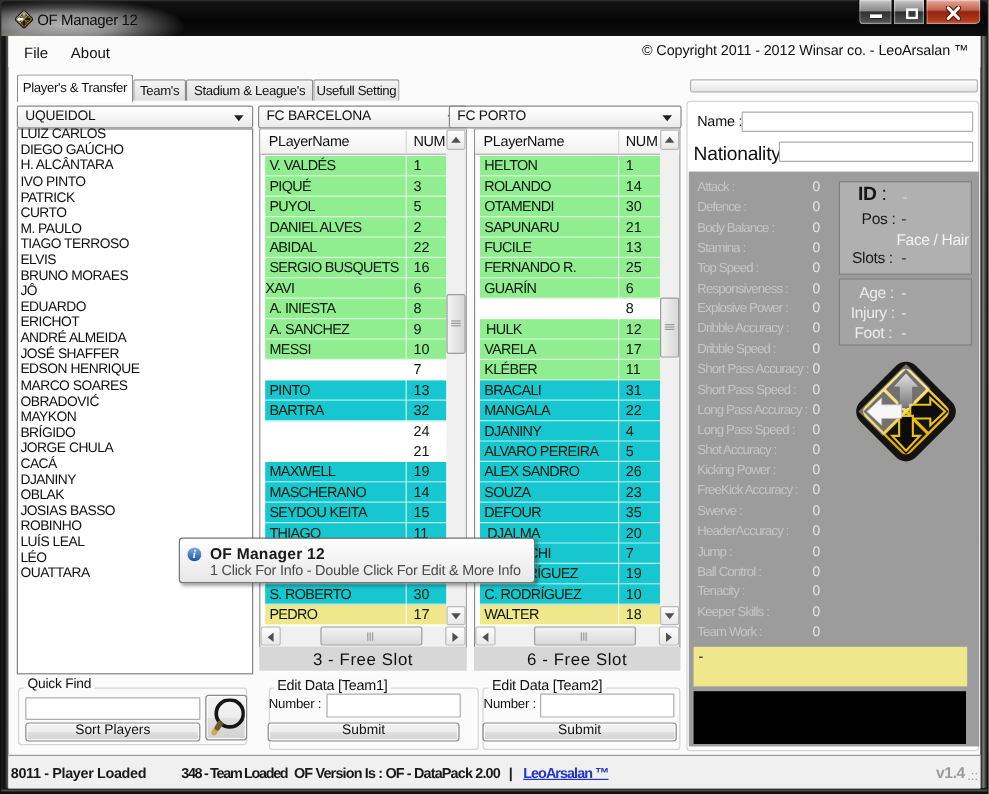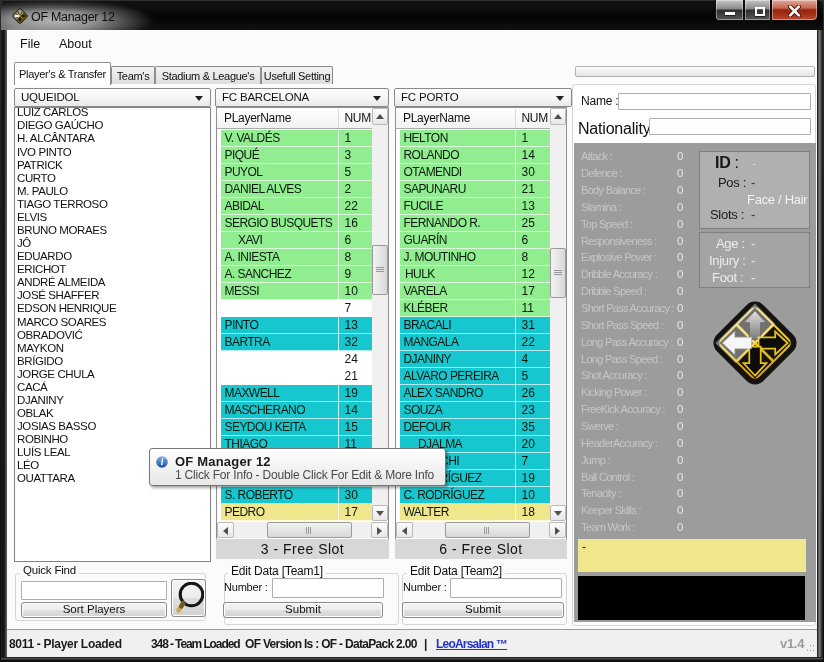--- a/index.html
+++ b/index.html
@@ -81,28 +81,29 @@
 <path d="M2.2 1.6 L10.8 10.4 M10.8 1.6 L2.2 10.4" stroke="#5a1008" stroke-width="4.4" stroke-linecap="round"></path>
 <path d="M2.2 1.6 L10.8 10.4 M10.8 1.6 L2.2 10.4" stroke="#ffffff" stroke-width="2.6" stroke-linecap="round"></path>
 </svg>
 <div class="a" style="left:1px;top:30px;width:6px;height:627px;background:linear-gradient(to right,#1f1f1f,#0f0f0f 50%,#474747 78%,#606060)"></div>
 <div class="a" style="left:817px;top:30px;width:6px;height:627px;background:linear-gradient(to right,#0c0c0c,#7c7c7c 40%,#4a4a4a 65%,#222 90%,#0a0a0a)"></div>
 <div class="a" style="left:1px;top:657px;width:822px;height:4px;background:linear-gradient(#0a0a0a,#4f4f4f 40%,#1a1a1a 75%,#050505)"></div>
 <div class="client"></div>
 <div class="a" style="left:7px;top:30px;width:810px;height:26px;background:#fbfbfb"></div>
 <div class="lbl" style="left:20px;top:37px;font-size:12.5px">File</div>
 <div class="lbl" style="left:59px;top:37px;font-size:12.5px">About</div>
+<div class="lbl" style="left:535px;top:35px;font-size:12px;letter-spacing:-0.1px">© Copyright 2011 - 2012 Winsar co. - LeoArsalan ™</div>
 <div class="tab" style="left:14px;top:62px;width:97px;height:23px;background:#fff;line-height:23px;z-index:2">Player's &amp; Transfer</div>
 <div class="tab" style="left:111px;top:66px;width:44px;height:18px;background:linear-gradient(#f4f4f4,#dedede);line-height:18px">Team's</div>
 <div class="tab" style="left:155px;top:66px;width:106px;height:18px;background:linear-gradient(#f4f4f4,#dedede);line-height:18px">Stadium &amp; League's</div>
 <div class="tab" style="left:261px;top:66px;width:72px;height:18px;background:linear-gradient(#f4f4f4,#dedede);line-height:18px">Usefull Setting</div>
 <div class="a" style="left:575px;top:66px;width:240px;height:11px;border:1px solid #b2b2b2;border-radius:2px;background:linear-gradient(#fdfdfd,#e4e4e4)"></div>
 <div class="combo" style="left:14px;top:88px;width:197px">UQUEIDOL<div class="carr"></div></div>
 <div class="combo" style="left:215px;top:88px;width:174px">FC BARCELONA<div class="carr"></div></div>
-<div class="combo" style="left:394px;top:88px;width:178px">FC PORTO<div class="carr"></div></div>
+<div class="combo" style="left:374px;top:88px;width:194px">FC PORTO<div class="carr"></div></div>
 <div class="a" style="left:14px;top:107px;width:197px;height:455px;background:#fff;border:1px solid #828282"></div>
 <div class="a" style="left:17px;top:106.3px;width:190px;font-size:11.5px;color:#111;letter-spacing:-0.4px">
       <div style="height:13.08px;line-height:13.3px">LUIZ CARLOS</div>
       <div style="height:13.08px;line-height:13.3px">DIEGO GAÚCHO</div>
       <div style="height:13.08px;line-height:13.3px">H. ALCÂNTARA</div>
       <div style="height:13.08px;line-height:13.3px">IVO PINTO</div>
       <div style="height:13.08px;line-height:13.3px">PATRICK</div>
       <div style="height:13.08px;line-height:13.3px">CURTO</div>
       <div style="height:13.08px;line-height:13.3px">M. PAULO</div>
       <div style="height:13.08px;line-height:13.3px">TIAGO TERROSO</div>
@@ -138,21 +139,21 @@
     <div class="row rsep" style="left:221px;top:147.40px;width:151px;height:17.00px;background:#90ee90;line-height:17.00px;padding-left:3.5px">PIQUÉ</div>
     <div class="row" style="left:344.5px;top:147.40px;line-height:17.00px;letter-spacing:0">3</div>
     <div class="row rsep" style="left:221px;top:164.40px;width:151px;height:17.00px;background:#90ee90;line-height:17.00px;padding-left:3.5px">PUYOL</div>
     <div class="row" style="left:344.5px;top:164.40px;line-height:17.00px;letter-spacing:0">5</div>
     <div class="row rsep" style="left:221px;top:181.40px;width:151px;height:17.00px;background:#90ee90;line-height:17.00px;padding-left:3.5px">DANIEL ALVES</div>
     <div class="row" style="left:344.5px;top:181.40px;line-height:17.00px;letter-spacing:0">2</div>
     <div class="row rsep" style="left:221px;top:198.40px;width:151px;height:17.00px;background:#90ee90;line-height:17.00px;padding-left:3.5px">ABIDAL</div>
     <div class="row" style="left:344.5px;top:198.40px;line-height:17.00px;letter-spacing:0">22</div>
     <div class="row rsep" style="left:221px;top:215.40px;width:151px;height:17.00px;background:#90ee90;line-height:17.00px;padding-left:3.5px">SERGIO BUSQUETS</div>
     <div class="row" style="left:344.5px;top:215.40px;line-height:17.00px;letter-spacing:0">16</div>
-    <div class="row rsep" style="left:221px;top:232.40px;width:151px;height:17.00px;background:#90ee90;line-height:17.00px;padding-left:17px">XAVI</div>
+    <div class="row rsep" style="left:221px;top:232.40px;width:151px;height:17.00px;background:#90ee90;line-height:17.00px;padding-left:0">XAVI</div>
     <div class="row" style="left:344.5px;top:232.40px;line-height:17.00px;letter-spacing:0">6</div>
     <div class="row rsep" style="left:221px;top:249.40px;width:151px;height:17.00px;background:#90ee90;line-height:17.00px;padding-left:3.5px">A. INIESTA</div>
     <div class="row" style="left:344.5px;top:249.40px;line-height:17.00px;letter-spacing:0">8</div>
     <div class="row rsep" style="left:221px;top:266.40px;width:151px;height:17.00px;background:#90ee90;line-height:17.00px;padding-left:3.5px">A. SANCHEZ</div>
     <div class="row" style="left:344.5px;top:266.40px;line-height:17.00px;letter-spacing:0">9</div>
     <div class="row rsep" style="left:221px;top:283.40px;width:151px;height:17.00px;background:#90ee90;line-height:17.00px;padding-left:3.5px">MESSI</div>
     <div class="row" style="left:344.5px;top:283.40px;line-height:17.00px;letter-spacing:0">10</div>
     <div class="row" style="left:344.5px;top:300.40px;line-height:17.00px;letter-spacing:0">7</div>
     <div class="row rsep" style="left:221px;top:317.40px;width:151px;height:17.00px;background:#17c7d0;line-height:17.00px;padding-left:3.5px">PINTO</div>
     <div class="row" style="left:344.5px;top:317.40px;line-height:17.00px;letter-spacing:0">13</div>
@@ -204,21 +205,20 @@
     <div class="row rsep" style="left:400px;top:164.40px;width:150px;height:17.00px;background:#90ee90;line-height:17.00px;padding-left:3.5px">OTAMENDI</div>
     <div class="row" style="left:521.5px;top:164.40px;line-height:17.00px;letter-spacing:0">30</div>
     <div class="row rsep" style="left:400px;top:181.40px;width:150px;height:17.00px;background:#90ee90;line-height:17.00px;padding-left:3.5px">SAPUNARU</div>
     <div class="row" style="left:521.5px;top:181.40px;line-height:17.00px;letter-spacing:0">21</div>
     <div class="row rsep" style="left:400px;top:198.40px;width:150px;height:17.00px;background:#90ee90;line-height:17.00px;padding-left:3.5px">FUCILE</div>
     <div class="row" style="left:521.5px;top:198.40px;line-height:17.00px;letter-spacing:0">13</div>
     <div class="row rsep" style="left:400px;top:215.40px;width:150px;height:17.00px;background:#90ee90;line-height:17.00px;padding-left:3.5px">FERNANDO R.</div>
     <div class="row" style="left:521.5px;top:215.40px;line-height:17.00px;letter-spacing:0">25</div>
     <div class="row rsep" style="left:400px;top:232.40px;width:150px;height:17.00px;background:#90ee90;line-height:17.00px;padding-left:3.5px">GUARÍN</div>
     <div class="row" style="left:521.5px;top:232.40px;line-height:17.00px;letter-spacing:0">6</div>
-    <div class="row rsep" style="left:400px;top:249.40px;width:150px;height:17.00px;background:#90ee90;line-height:17.00px;padding-left:3.5px">J. MOUTINHO</div>
     <div class="row" style="left:521.5px;top:249.40px;line-height:17.00px;letter-spacing:0">8</div>
     <div class="row rsep" style="left:400px;top:266.40px;width:150px;height:17.00px;background:#90ee90;line-height:17.00px;padding-left:5px">HULK</div>
     <div class="row" style="left:521.5px;top:266.40px;line-height:17.00px;letter-spacing:0">12</div>
     <div class="row rsep" style="left:400px;top:283.40px;width:150px;height:17.00px;background:#90ee90;line-height:17.00px;padding-left:3.5px">VARELA</div>
     <div class="row" style="left:521.5px;top:283.40px;line-height:17.00px;letter-spacing:0">17</div>
     <div class="row rsep" style="left:400px;top:300.40px;width:150px;height:17.00px;background:#90ee90;line-height:17.00px;padding-left:3.5px">KLÉBER</div>
     <div class="row" style="left:521.5px;top:300.40px;line-height:17.00px;letter-spacing:0">11</div>
     <div class="row rsep" style="left:400px;top:317.40px;width:150px;height:17.00px;background:#17c7d0;line-height:17.00px;padding-left:3.5px">BRACALI</div>
     <div class="row" style="left:521.5px;top:317.40px;line-height:17.00px;letter-spacing:0">31</div>
     <div class="row rsep" style="left:400px;top:334.40px;width:150px;height:17.00px;background:#17c7d0;line-height:17.00px;padding-left:3.5px">MANGALA</div>
@@ -226,21 +226,21 @@
     <div class="row rsep" style="left:400px;top:351.40px;width:150px;height:17.00px;background:#17c7d0;line-height:17.00px;padding-left:3.5px">DJANINY</div>
     <div class="row" style="left:521.5px;top:351.40px;line-height:17.00px;letter-spacing:0">4</div>
     <div class="row rsep" style="left:400px;top:368.40px;width:150px;height:17.00px;background:#17c7d0;line-height:17.00px;padding-left:3.5px">ALVARO PEREIRA</div>
     <div class="row" style="left:521.5px;top:368.40px;line-height:17.00px;letter-spacing:0">5</div>
     <div class="row rsep" style="left:400px;top:385.40px;width:150px;height:17.00px;background:#17c7d0;line-height:17.00px;padding-left:3.5px">ALEX SANDRO</div>
     <div class="row" style="left:521.5px;top:385.40px;line-height:17.00px;letter-spacing:0">26</div>
     <div class="row rsep" style="left:400px;top:402.40px;width:150px;height:17.00px;background:#17c7d0;line-height:17.00px;padding-left:3.5px">SOUZA</div>
     <div class="row" style="left:521.5px;top:402.40px;line-height:17.00px;letter-spacing:0">23</div>
     <div class="row rsep" style="left:400px;top:419.40px;width:150px;height:17.00px;background:#17c7d0;line-height:17.00px;padding-left:3.5px">DEFOUR</div>
     <div class="row" style="left:521.5px;top:419.40px;line-height:17.00px;letter-spacing:0">35</div>
-    <div class="row rsep" style="left:400px;top:436.40px;width:150px;height:17.00px;background:#17c7d0;line-height:17.00px;padding-left:18px">DJALMA</div>
+    <div class="row rsep" style="left:400px;top:436.40px;width:150px;height:17.00px;background:#17c7d0;line-height:17.00px;padding-left:6px">DJALMA</div>
     <div class="row" style="left:521.5px;top:436.40px;line-height:17.00px;letter-spacing:0">20</div>
     <div class="row rsep" style="left:400px;top:453.40px;width:150px;height:17.00px;background:#17c7d0;line-height:17.00px;padding-left:3.5px">BELUSCHI</div>
     <div class="row" style="left:521.5px;top:453.40px;line-height:17.00px;letter-spacing:0">7</div>
     <div class="row rsep" style="left:400px;top:470.40px;width:150px;height:17.00px;background:#17c7d0;line-height:17.00px;padding-left:3.5px">J. RODRÍGUEZ</div>
     <div class="row" style="left:521.5px;top:470.40px;line-height:17.00px;letter-spacing:0">19</div>
     <div class="row rsep" style="left:400px;top:487.40px;width:150px;height:17.00px;background:#17c7d0;line-height:17.00px;padding-left:3.5px">C. RODRÍGUEZ</div>
     <div class="row" style="left:521.5px;top:487.40px;line-height:17.00px;letter-spacing:0">10</div>
     <div class="row rsep" style="left:400px;top:504.40px;width:150px;height:17.00px;background:#f0e68c;line-height:17.00px;padding-left:3.5px">WALTER</div>
     <div class="row" style="left:521.5px;top:504.40px;line-height:17.00px;letter-spacing:0">18</div>
     <div class="vl" style="left:514.5px;top:130.4px;height:391.00px"></div>

